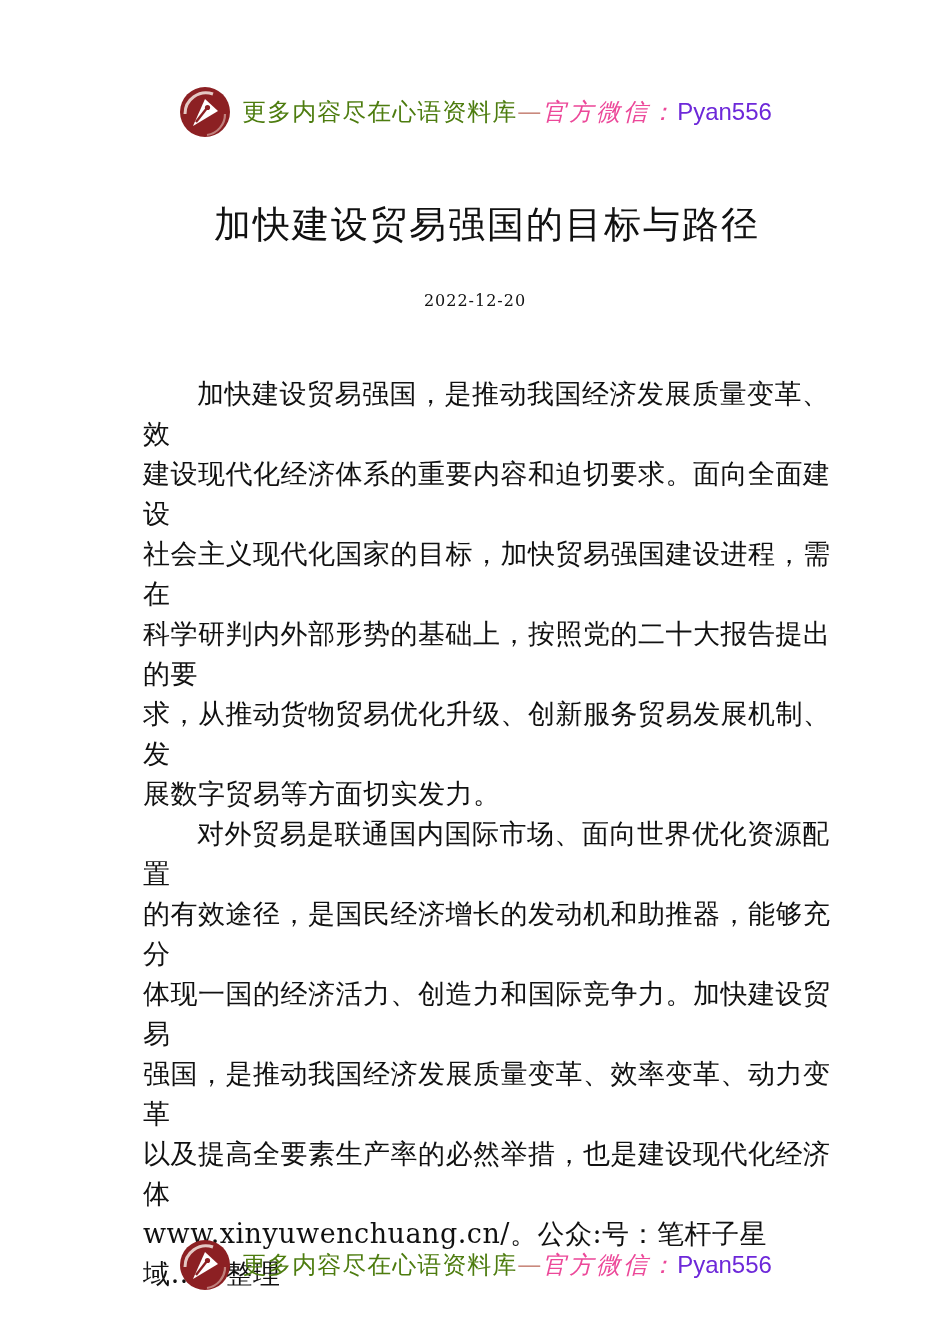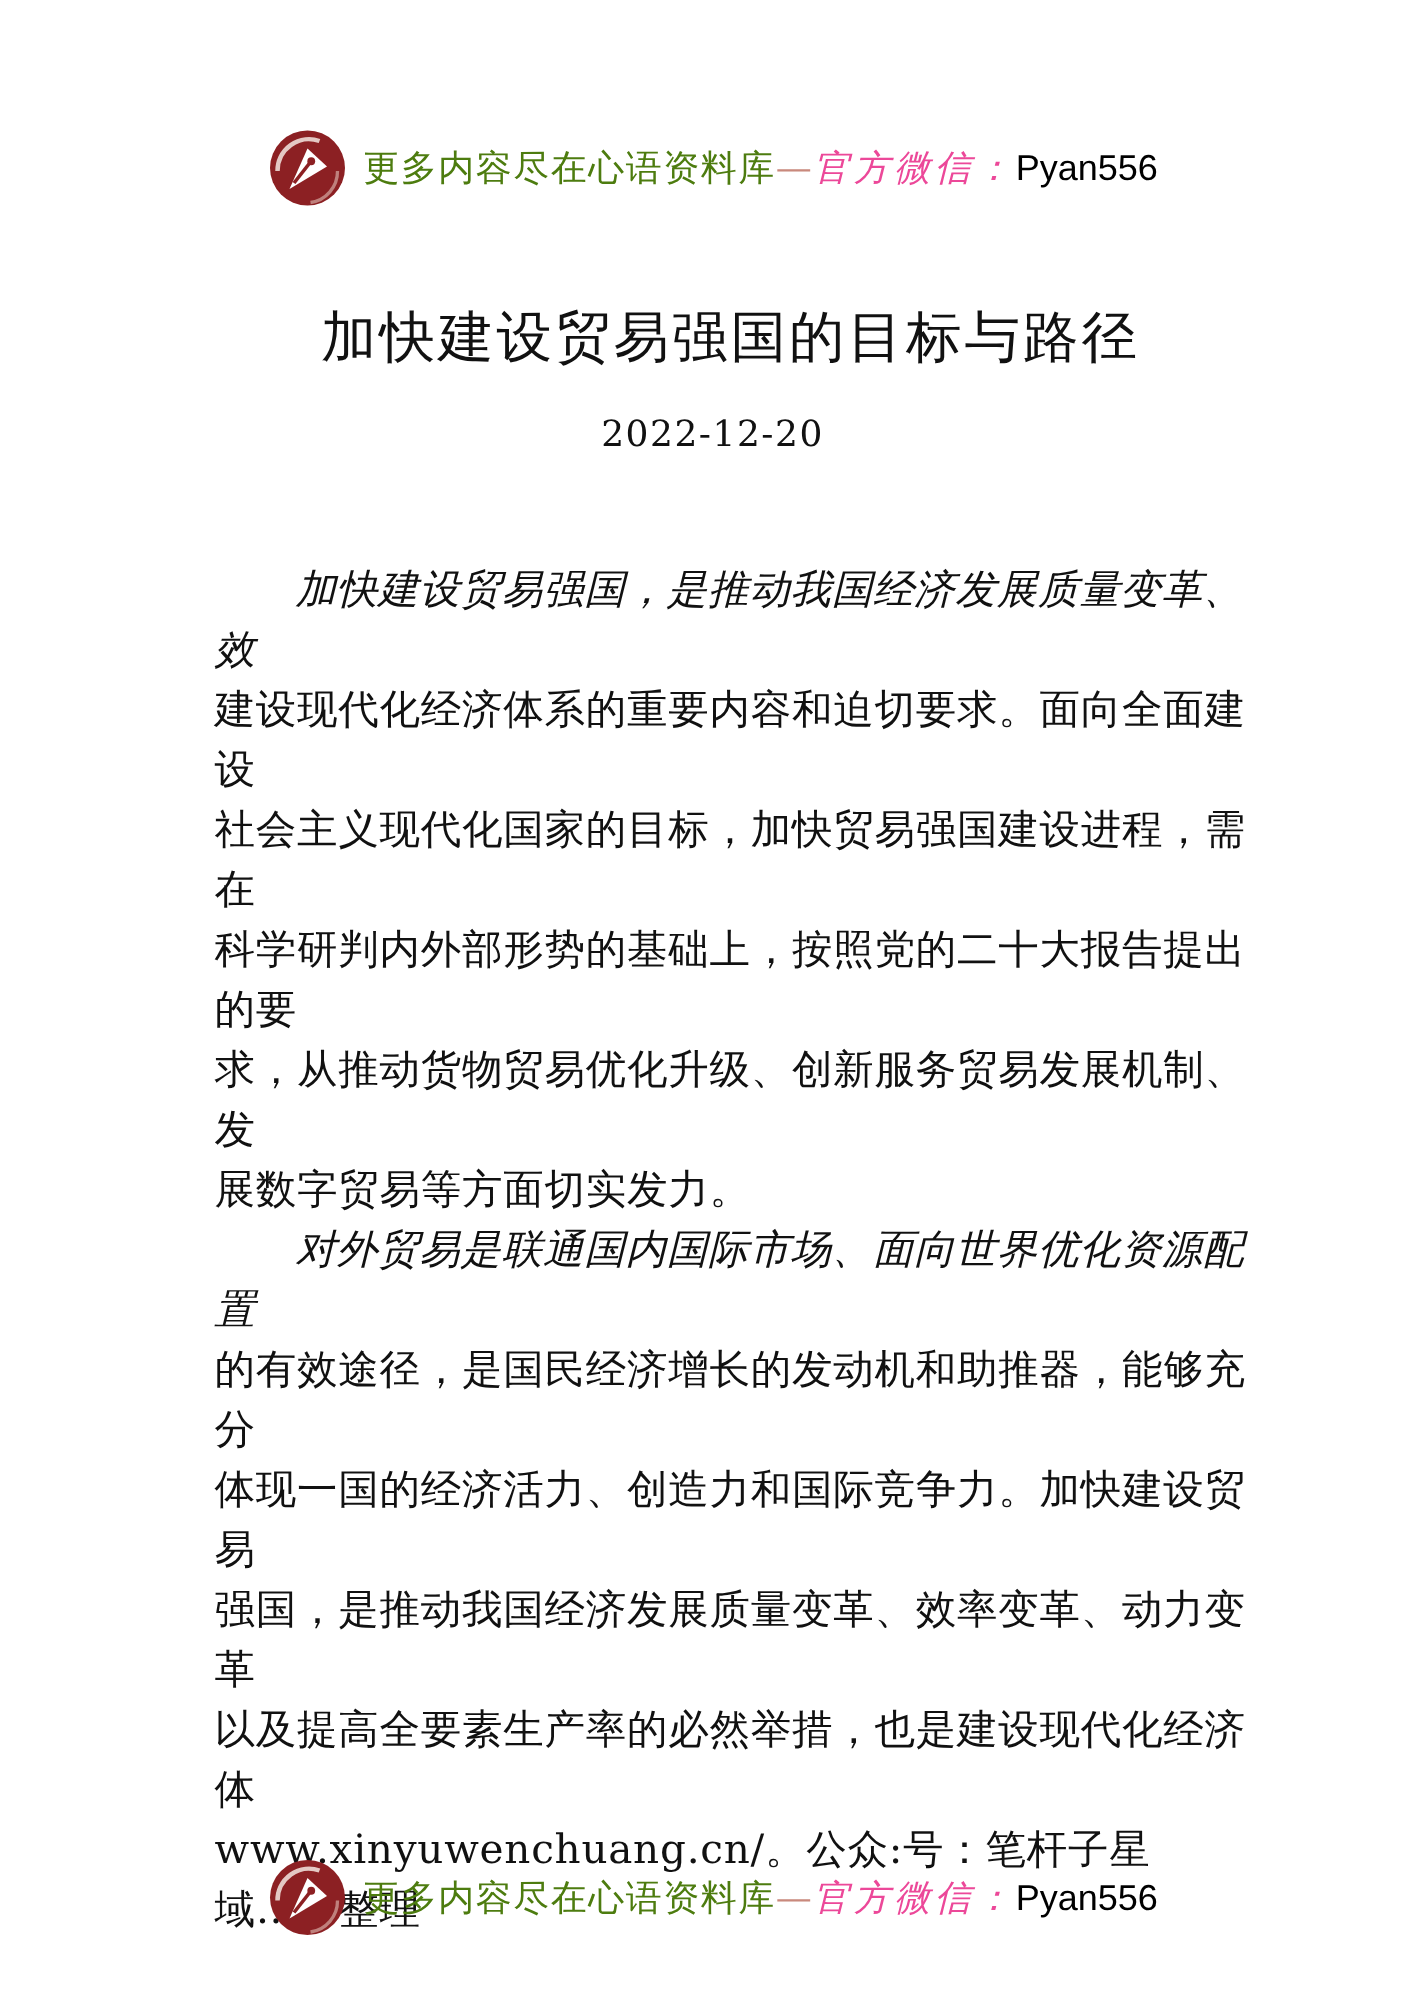--- a/index.html
+++ b/index.html
@@ -30,52 +30,52 @@
     display: block;
   }
   .banner-text {
     font-size: 24px;
     letter-spacing: 1px;
     white-space: nowrap;
   }
   .banner-main  { color: #4d7c0f; }
   .banner-dash  { color: #c9897d; }
   .banner-wechat{ color: #ec4899; font-family: "DejaVu Serif", serif; font-style: italic; letter-spacing: 3px; }
-  .banner-id    { color: #000000; font-family: "Liberation Sans", sans-serif; font-style: normal; letter-spacing: 0; }
+  .banner-id    { color: #6d28d9; font-family: "Liberation Sans", sans-serif; font-style: normal; letter-spacing: 0; }
   
   .doc-title {
     position: absolute;
     top: 200px; left: 0; right: 0;
     text-align: center;
     font-size: 37px;
     font-weight: 500;
     letter-spacing: 2px;
     padding-left: 24px;
   }
   .doc-date {
     position: absolute;
-    top: 275px; left: 0; right: 0;
+    top: 291px; left: 0; right: 0;
     text-align: center;
-    font-size: 24px;
+    font-size: 16px;
     letter-spacing: 1px;
   }
   
   .body-text {
     position: absolute;
     top: 374px;
     left: 143px;
     width: 694px;
     font-size: 27px;
   }
   .line {
     line-height: 40px;
     white-space: pre-wrap;
     letter-spacing: 0.5px;
   }
-  .line.indent { text-indent: 2em; font-style: italic; }
+  .line.indent { text-indent: 2em; }
   .line.spread {
     text-align: justify;
     text-align-last: justify;
     letter-spacing: 0;
   }
 </style>
 </head>
 <body>
 
 <div class="page">

